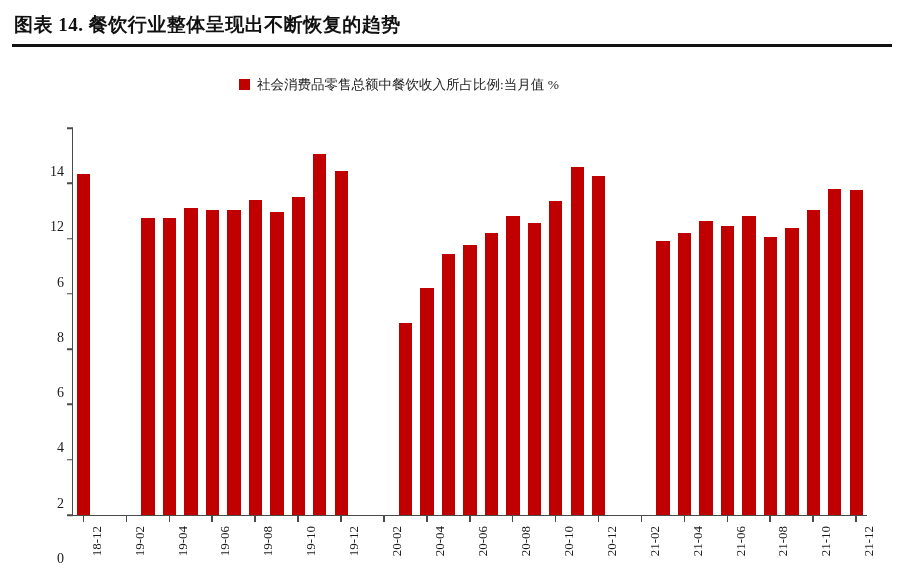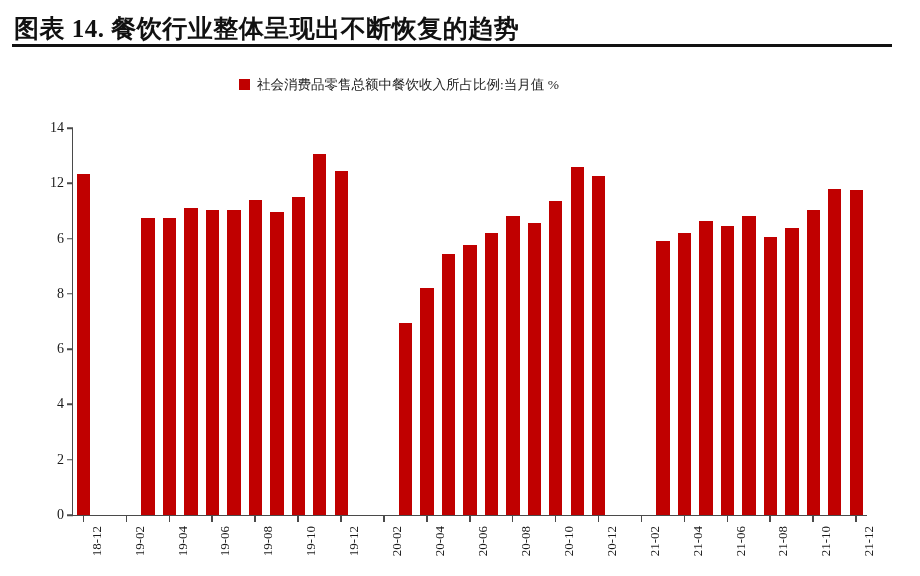--- a/index.html
+++ b/index.html
@@ -15,21 +15,21 @@
     position: relative;
     overflow: hidden;
   }
 
   #figure-title {
     position: absolute;
     left: 14px;
     top: 12px;
     font-family: "Liberation Serif", serif;
     font-weight: bold;
-    font-size: 25px;
+    font-size: 19px;
     letter-spacing: 0.5px;
     color: #111111;
     white-space: nowrap;
   }
   #title-rule {
     position: absolute;
     left: 12px;
     top: 44px;
     width: 880px;
     height: 3px;
@@ -70,20 +70,21 @@
 
   .ytick-label {
     position: absolute;
     right: 100%;
     margin-right: 9px;
     transform: translateY(-50%);
     font-size: 14px;
     font-family: "Liberation Serif", serif;
     color: #1a1a1a;
     white-space: nowrap;
+    margin-top: 44px;
   }
   .ytick-mark {
     position: absolute;
     left: -6px;
     width: 6px;
     height: 1.5px;
     background: #4a4a4a;
     transform: translateY(-50%);
   }
 

